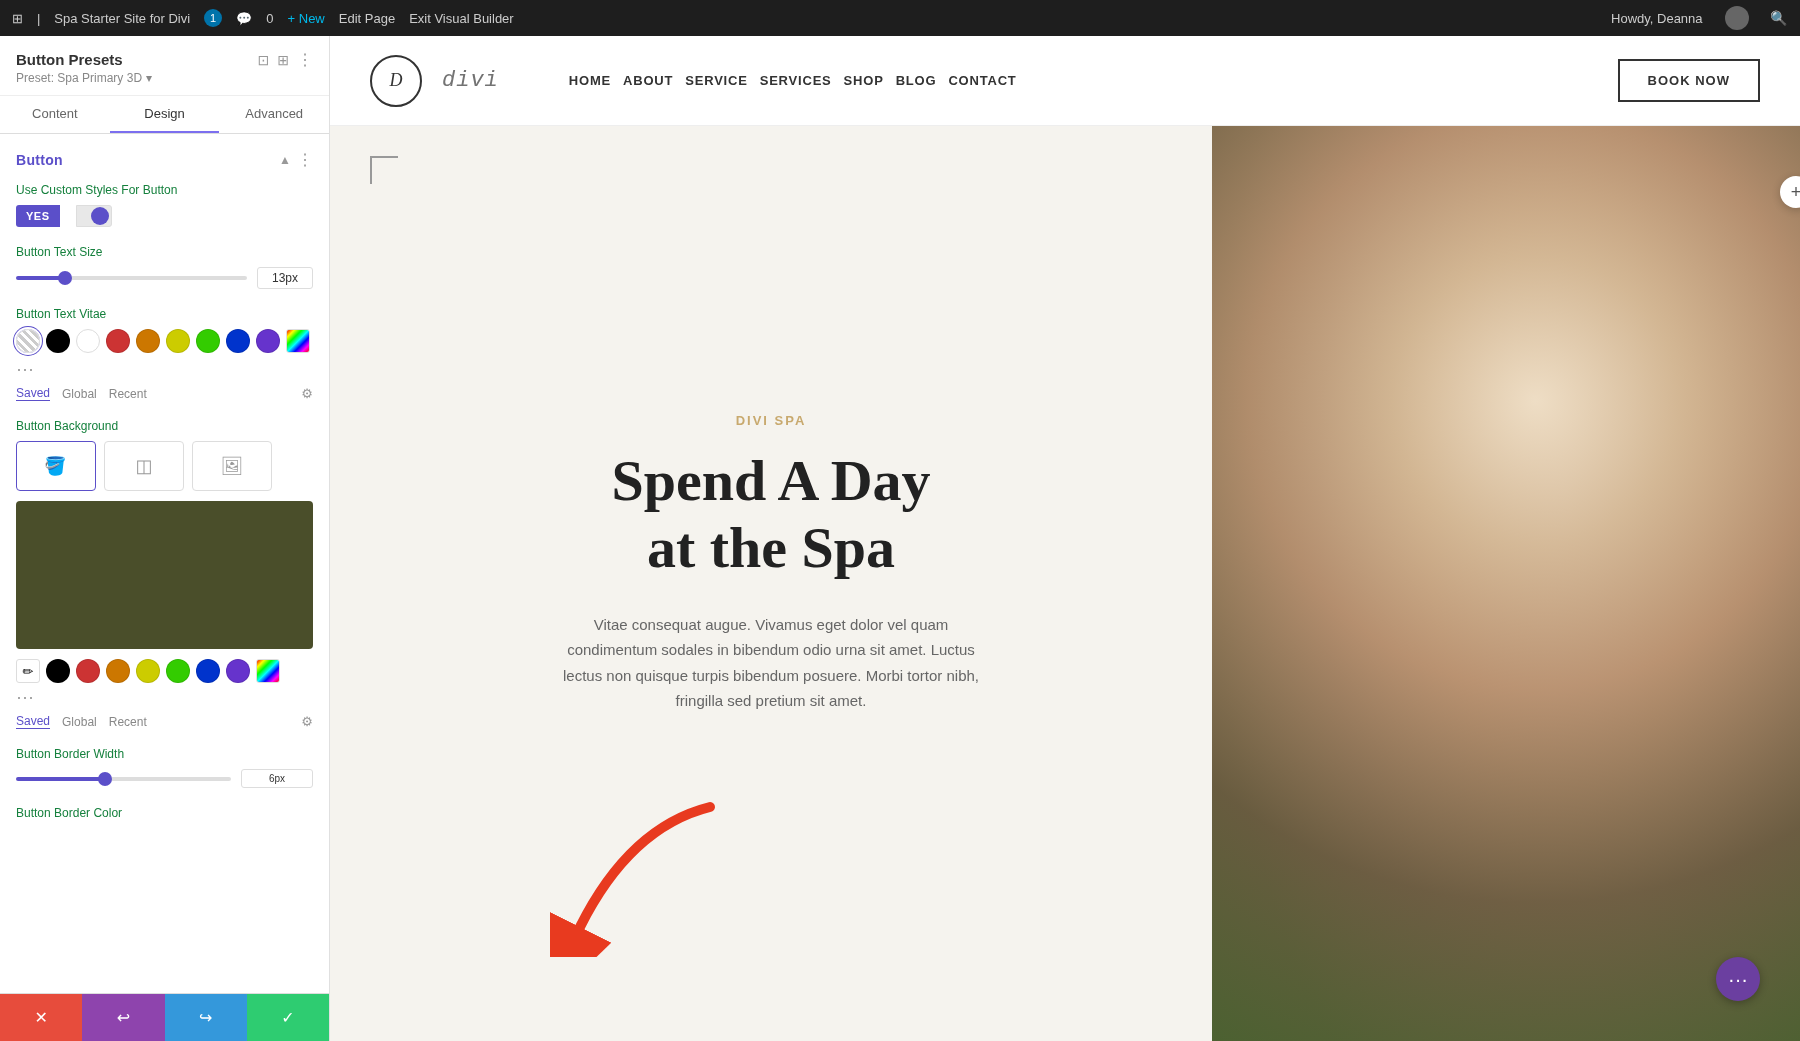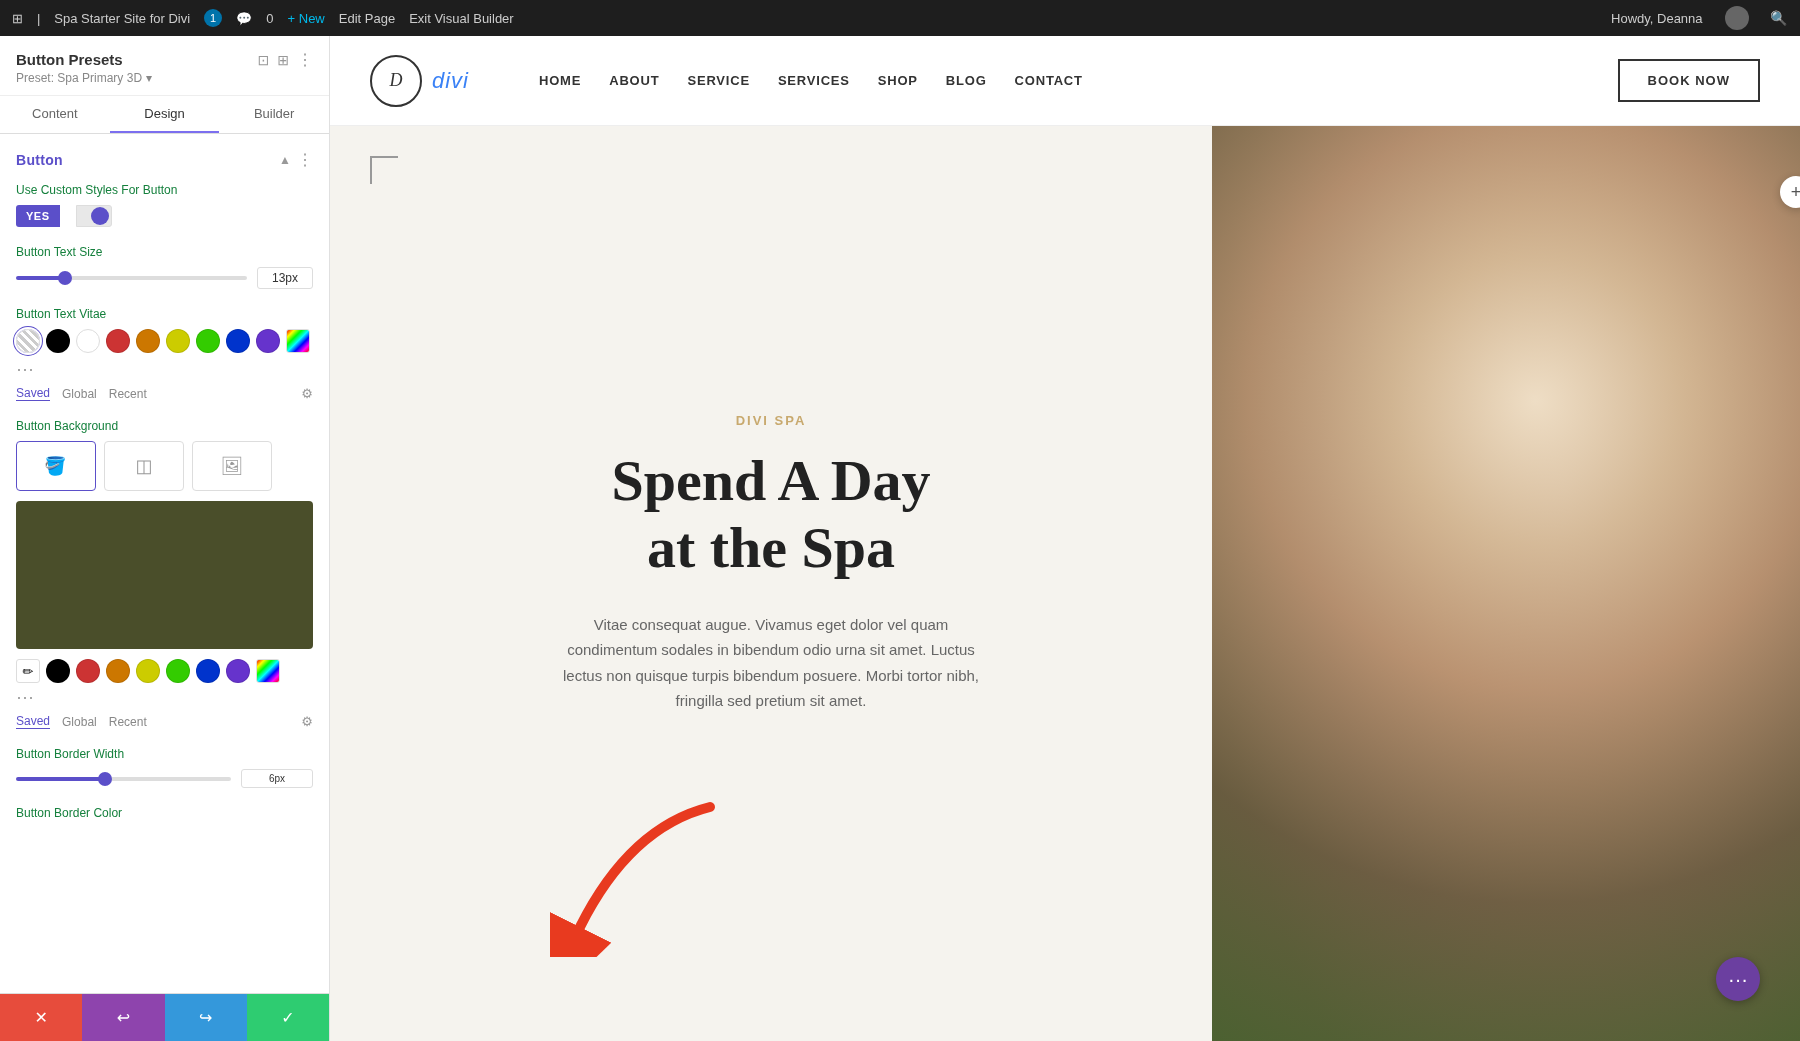--- a/index.html
+++ b/index.html
@@ -319,29 +319,30 @@
       display: flex;
       align-items: center;
       justify-content: center;
       font-size: 18px;
       font-style: italic;
       color: #333;
       font-family: Georgia, serif;
     }
     .logo-text {
       font-size: 22px;
-      font-family: Liberation Sans, sans-serif;
-      color: #3b82f6;
+      font-family: Liberation Mono, monospace;
+      color: #737373;
       letter-spacing: 1px;
       font-style: italic;
+      margin-left: 10px;
     }
     .site-menu {
       display: flex;
       align-items: flex-start;
-      gap: 28px;
+      gap: 12px;
       flex: 1;
       padding-left: 10px;
     }
     .menu-item {
       font-size: 13px;
       font-weight: 600;
       color: #333;
       letter-spacing: 0.8px;
       cursor: pointer;
       text-transform: uppercase;
@@ -538,21 +539,21 @@
       </div>
       <div class="panel-preset">
         <span>Preset: Spa Primary 3D</span>
         <span>▾</span>
       </div>
     </div>
 
     <div class="panel-tabs">
       <div class="panel-tab">Content</div>
       <div class="panel-tab active">Design</div>
-      <div class="panel-tab">Builder</div>
+      <div class="panel-tab">Advanced</div>
     </div>
 
     <div class="panel-content">
 
       <div class="section-header">
         <span class="section-title">Button</span>
         <div class="section-actions">
           <span class="section-arrow">▲</span>
           <span class="section-dots">⋮</span>
         </div>

